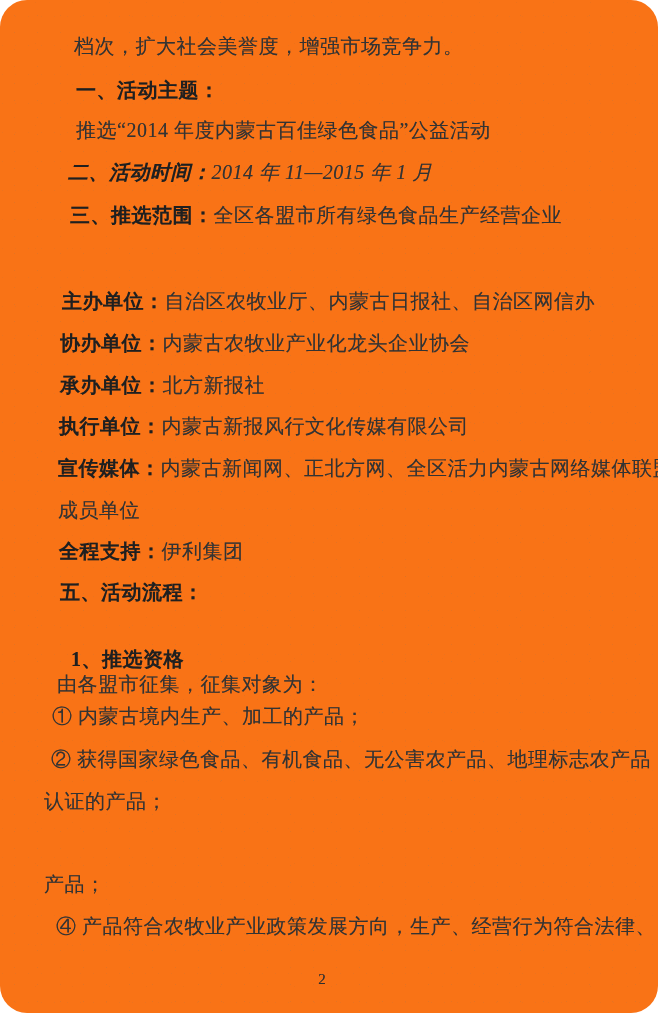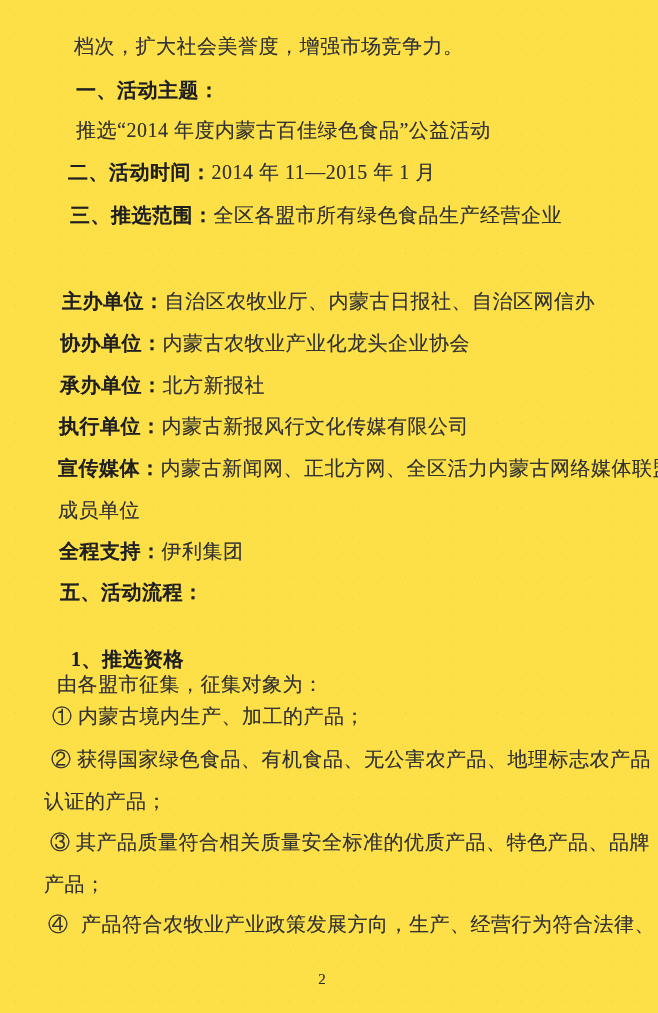--- a/index.html
+++ b/index.html
@@ -4,23 +4,24 @@
 <style>
   html, body {
     margin: 0;
     padding: 0;
     background: #ffffff;
   }
   .page {
     position: relative;
     width: 658px;
     height: 1013px;
-    background: #fde047;
+    background: #f97316;
     overflow: hidden;
     font-family: "Liberation Serif", "DejaVu Serif", serif;
+    border-radius: 27px;
   }
   
   .page::before {
     content: "";
     position: absolute;
     inset: 0;
     pointer-events: none;
     background-image:
       radial-gradient(circle, rgba(110,110,100,0.14) 0.6px, transparent 0.8px),
       radial-gradient(circle, rgba(120,120,110,0.09) 0.5px, transparent 0.7px),
@@ -56,21 +57,21 @@
 <body>
 
 <div class="page">
 
   <div class="line" style="top:33px;  left:74px;"><span class="b"></span><span>档次，扩大社会美誉度，增强市场竞争力。</span></div>
 
   <div class="line" style="top:77px;  left:76px;"><span class="b">一、活动主题：</span><span></span></div>
 
   <div class="line" style="top:117px; left:76px;"><span class="b"></span><span>推选“2014 年度内蒙古百佳绿色食品”公益活动</span></div>
 
-  <div class="line" style="top:159px; left:68px;"><span class="b">二、活动时间：</span><span>2014 年 11—2015 年 1 月</span></div>
+  <div class="line" style="top:159px; left:68px;font-style:italic;"><span class="b">二、活动时间：</span><span>2014 年 11—2015 年 1 月</span></div>
 
   <div class="line" style="top:202px; left:70px;"><span class="b">三、推选范围：</span><span>全区各盟市所有绿色食品生产经营企业</span></div>
 
 
   <div class="line" style="top:288px; left:62px;"><span class="b">主办单位：</span><span>自治区农牧业厅、内蒙古日报社、自治区网信办</span></div>
 
   <div class="line" style="top:330px; left:60px;font-family:Liberation Serif, serif;"><span class="b">协办单位：</span><span>内蒙古农牧业产业化龙头企业协会</span></div>
 
   <div class="line" style="top:372px; left:60px;"><span class="b">承办单位：</span><span>北方新报社</span></div>
 
@@ -87,21 +88,20 @@
   <div class="line" style="top:646px; left:58px;margin-left:13px;"><span class="b">1、推选资格</span><span></span></div>
 
   <div class="line" style="top:663px; left:57px;margin-top:8px;"><span class="b"></span><span>由各盟市征集，征集对象为：</span></div>
 
   <div class="line" style="top:703px; left:52px;"><span class="b"></span><span>① 内蒙古境内生产、加工的产品；</span></div>
 
   <div class="line" style="top:746px; left:51px;"><span class="b"></span><span>② 获得国家绿色食品、有机食品、无公害农产品、地理标志农产品</span></div>
 
   <div class="line" style="top:788px; left:44px;"><span class="b"></span><span>认证的产品；</span></div>
 
-  <div class="line" style="top:829px; left:50px;"><span class="b"></span><span>③ 其产品质量符合相关质量安全标准的优质产品、特色产品、品牌</span></div>
 
   <div class="line" style="top:871px; left:44px;"><span class="b"></span><span>产品；</span></div>
 
-  <div class="line" style="top:913px; left:48px;font-family:Liberation Mono, monospace;"><span class="b"></span><span>④ 产品符合农牧业产业政策发展方向，生产、经营行为符合法律、</span></div>
+  <div class="line" style="top:913px; left:56px;"><span class="b"></span><span>④ 产品符合农牧业产业政策发展方向，生产、经营行为符合法律、</span></div>
 
   <div class="page-number">2</div>
 
 </div>
 
 </body></html>

